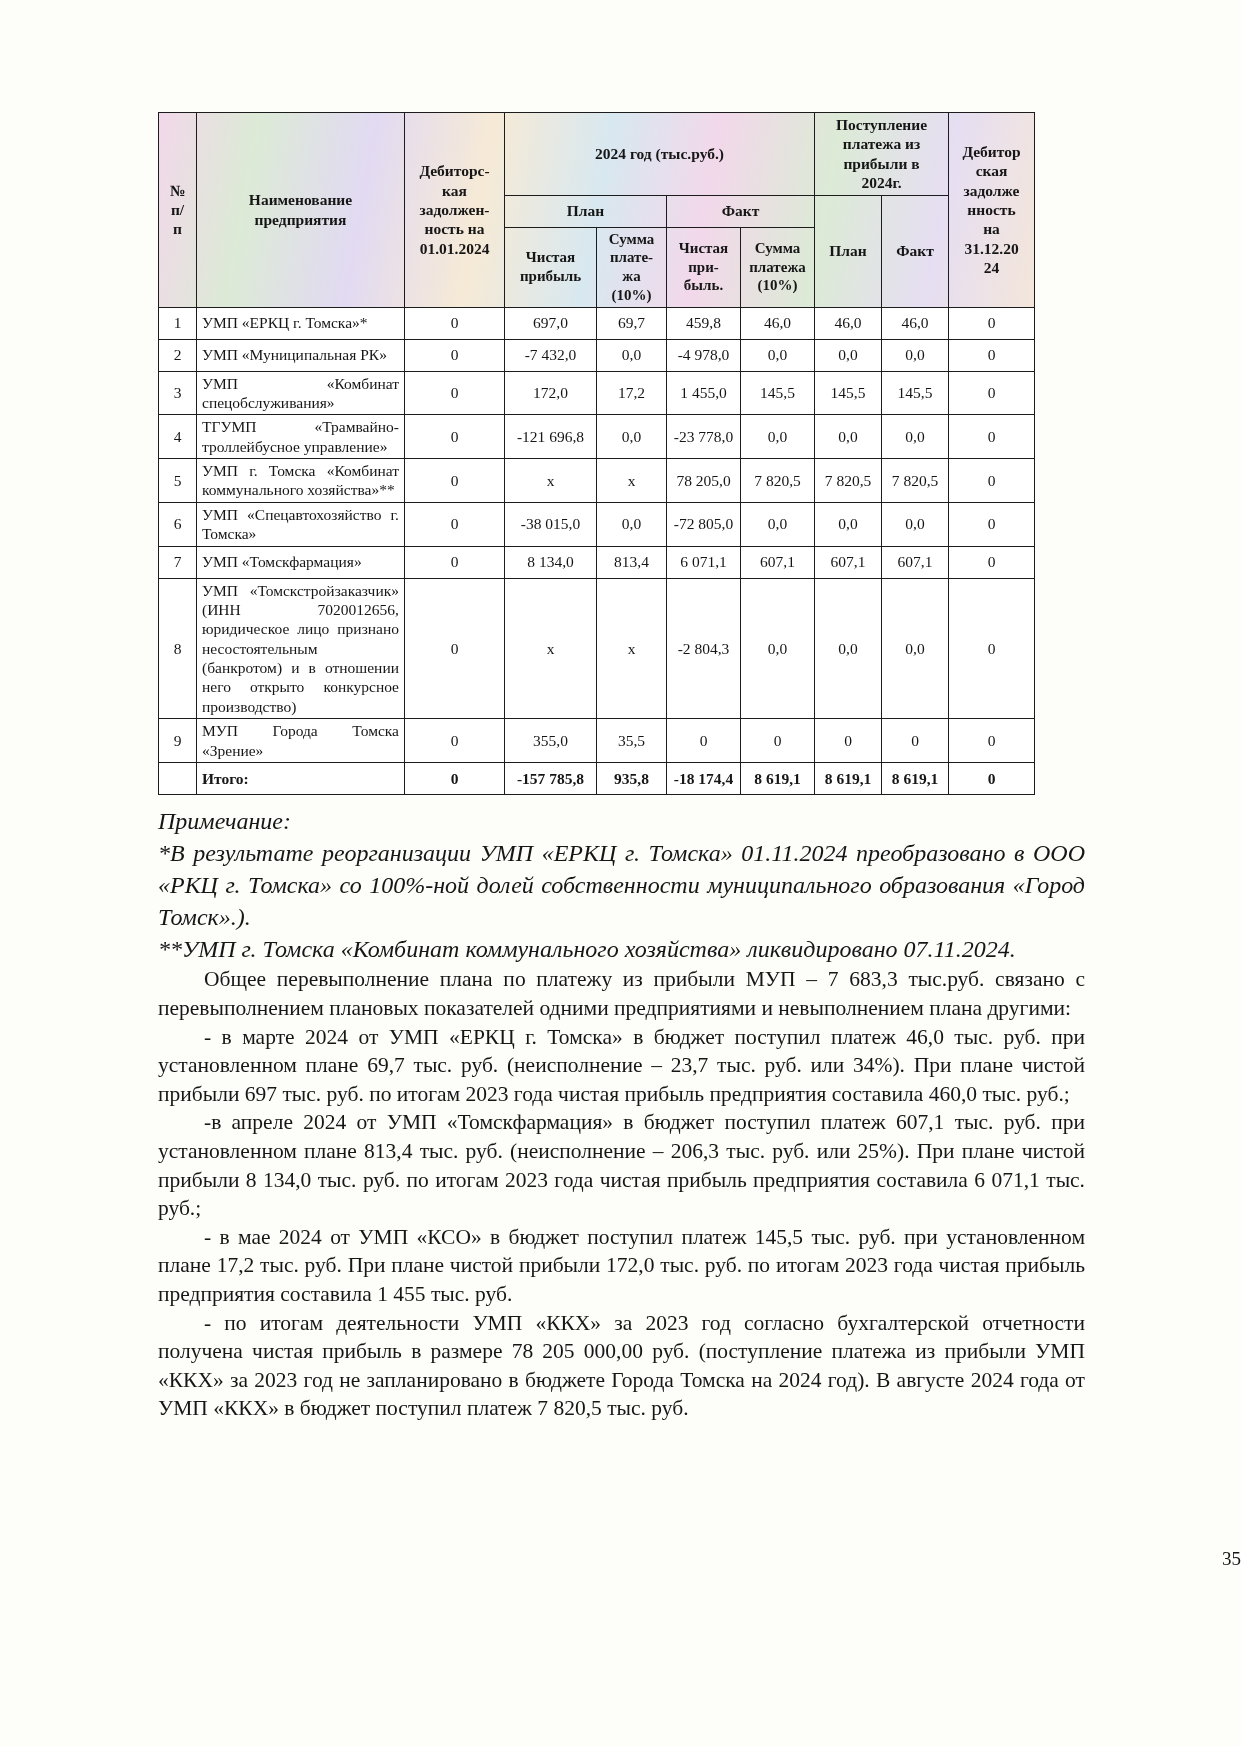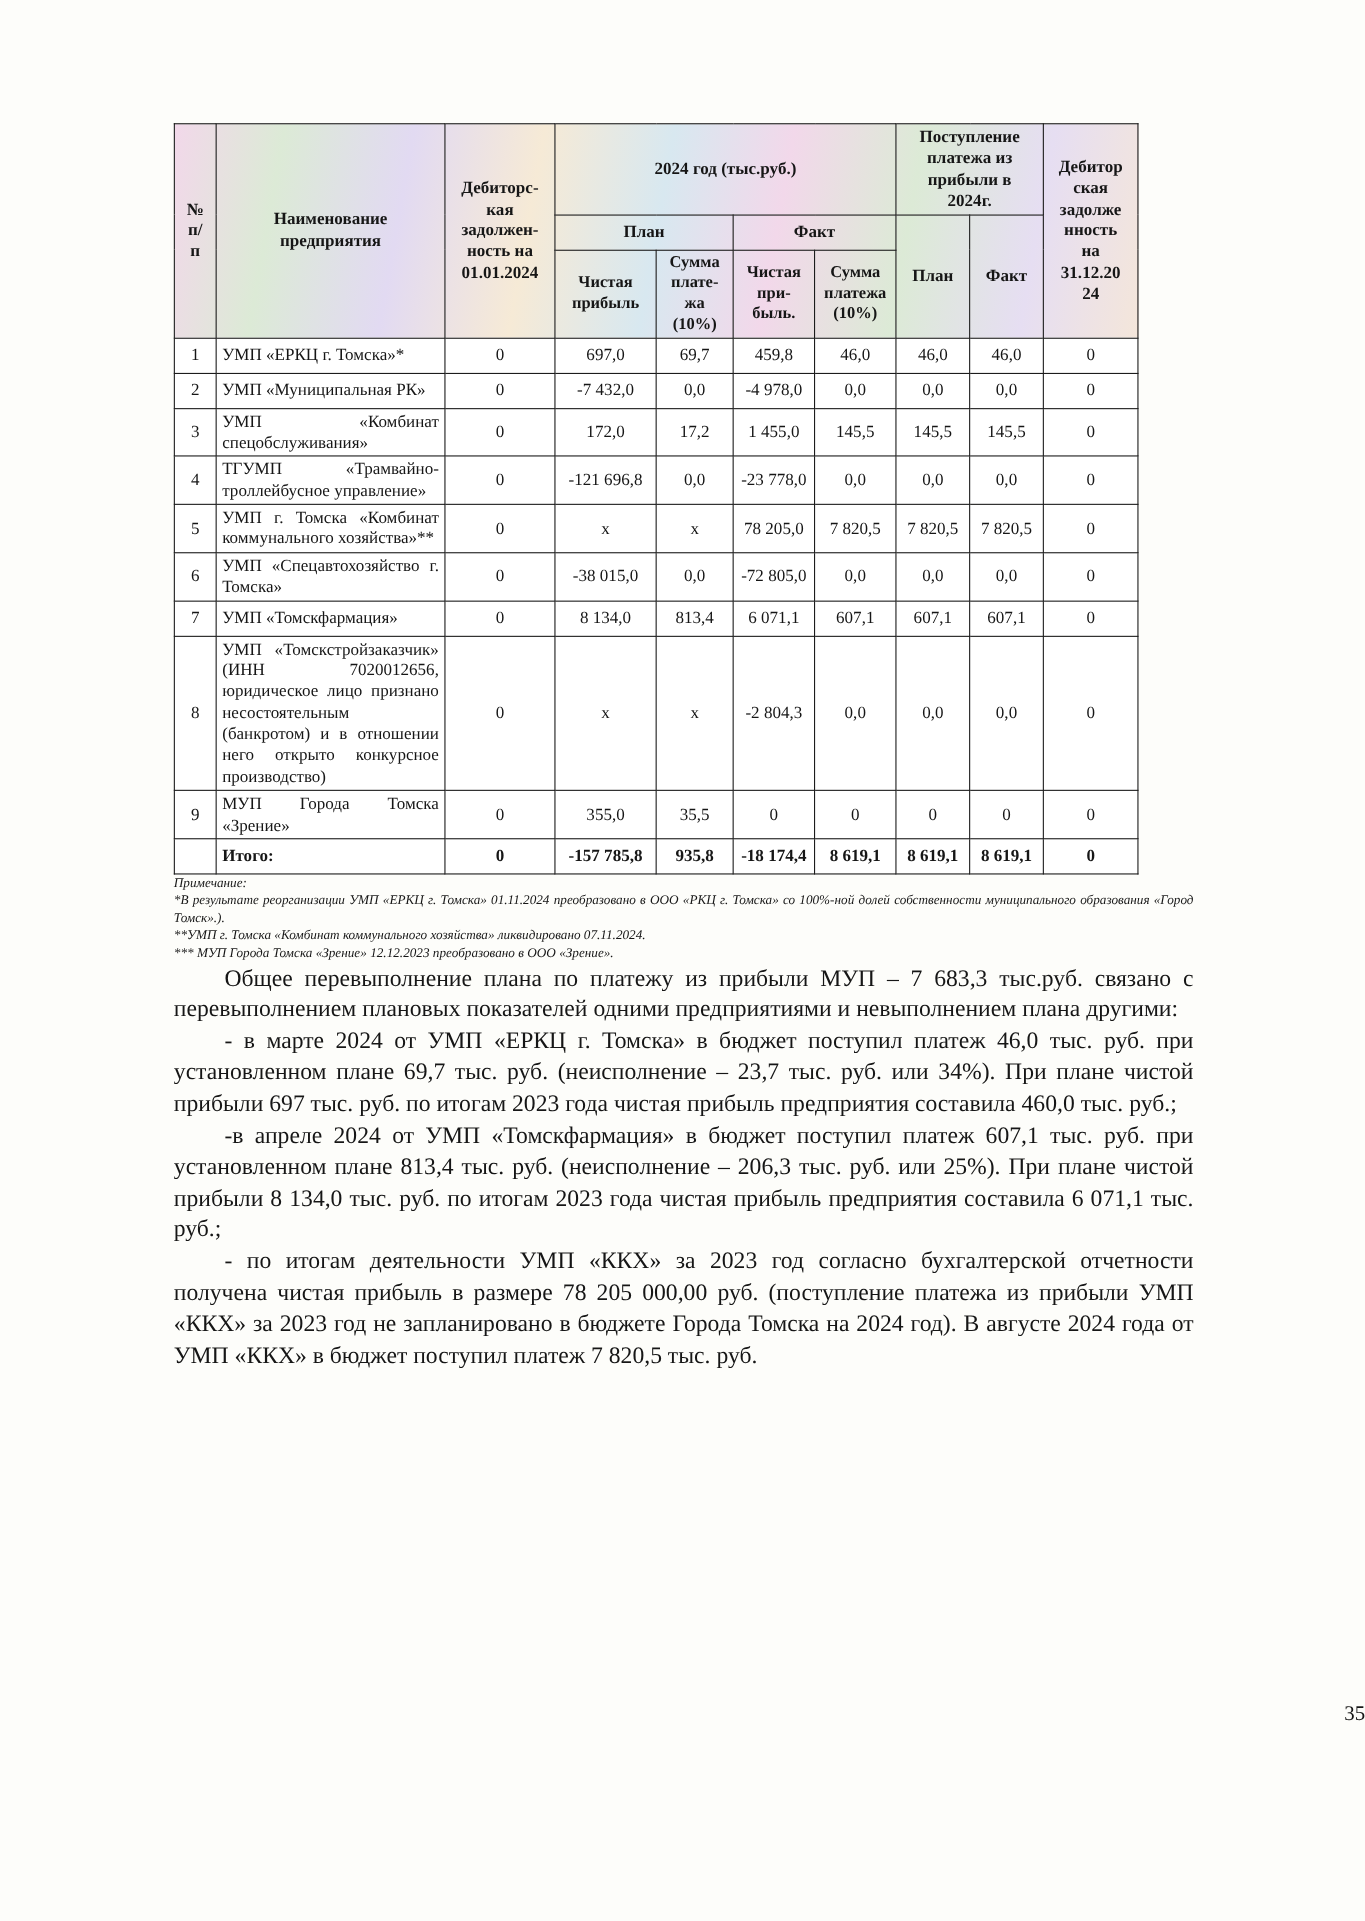--- a/index.html
+++ b/index.html
@@ -51,23 +51,23 @@
   tr.h3 th { height: 62px; font-size: 15px; }
 
   tbody { background: #fff; }
   tbody td { height: 32px; }
   td.c-num { text-align: center; }
   td.c-name { text-align: justify; }
   td.c-val { text-align: center; }
   tr[data-name="total-row"] td { font-weight: bold; }
 
   .notes {
-    margin-top: 0;
+    margin-top: 11px;
     font-style: italic;
-    font-size: 12px;
+    font-size: 24px;
     line-height: 1.33;
     width: 927px;
   }
   .notes p { margin: 0; text-align: justify; }
 
   .body-text { width: 927px; }
   .body-text p {
     margin: 0;
     font-size: 21.5px;
     line-height: 1.33;
@@ -269,25 +269,25 @@
           <td class="c-val" data-name="value-cell">8 619,1</td>
           <td class="c-val" data-name="value-cell">0</td>
         </tr>
       </tbody>
   </table>
 
   <div class="notes" data-name="notes-block">
     <p data-name="notes-label">Примечание:</p>
     <p data-name="note-item">*В результате реорганизации УМП «ЕРКЦ г. Томска» 01.11.2024 преобразовано в ООО «РКЦ г. Томска» со 100%-ной долей собственности муниципального образования «Город Томск».).</p>
     <p data-name="note-item">**УМП г. Томска «Комбинат коммунального хозяйства» ликвидировано 07.11.2024.</p>
-    <p data-name="note-item">*** МУП Города Томска «Зрение» 12.12.2023 преобразовано в ООО «Зрение».</p>
   </div>
 
   <div class="body-text" data-name="body-text">
     <p data-name="paragraph">Общее перевыполнение плана по платежу из прибыли МУП – 7 683,3 тыс.руб. связано с перевыполнением плановых показателей одними предприятиями и невыполнением плана другими:</p>
     <p data-name="paragraph">- в марте 2024 от УМП «ЕРКЦ г. Томска» в бюджет поступил платеж 46,0 тыс. руб. при установленном плане 69,7 тыс. руб. (неисполнение – 23,7 тыс. руб. или 34%). При плане чистой прибыли 697 тыс. руб. по итогам 2023 года чистая прибыль предприятия составила 460,0 тыс. руб.;</p>
     <p data-name="paragraph">-в апреле 2024 от УМП «Томскфармация» в бюджет поступил платеж 607,1 тыс. руб. при установленном плане 813,4 тыс. руб. (неисполнение – 206,3 тыс. руб. или 25%). При плане чистой прибыли 8 134,0 тыс. руб. по итогам 2023 года чистая прибыль предприятия составила 6 071,1 тыс. руб.;</p>
+    <p data-name="paragraph">- в мае 2024 от УМП «КСО» в бюджет поступил платеж 145,5 тыс. руб. при установленном плане 17,2 тыс. руб. При плане чистой прибыли 172,0 тыс. руб. по итогам 2023 года чистая прибыль предприятия составила 1 455 тыс. руб.</p>
     <p data-name="paragraph">- по итогам деятельности УМП «ККХ» за 2023 год согласно бухгалтерской отчетности получена чистая прибыль в размере 78 205 000,00 руб. (поступление платежа из прибыли УМП «ККХ» за 2023 год не запланировано в бюджете Города Томска на 2024 год). В августе 2024 года от УМП «ККХ» в бюджет поступил платеж 7 820,5 тыс. руб.</p>
   </div>
 
 </div>
 
 <div class="page-number" data-name="page-number">35</div>
 
 </body></html>

